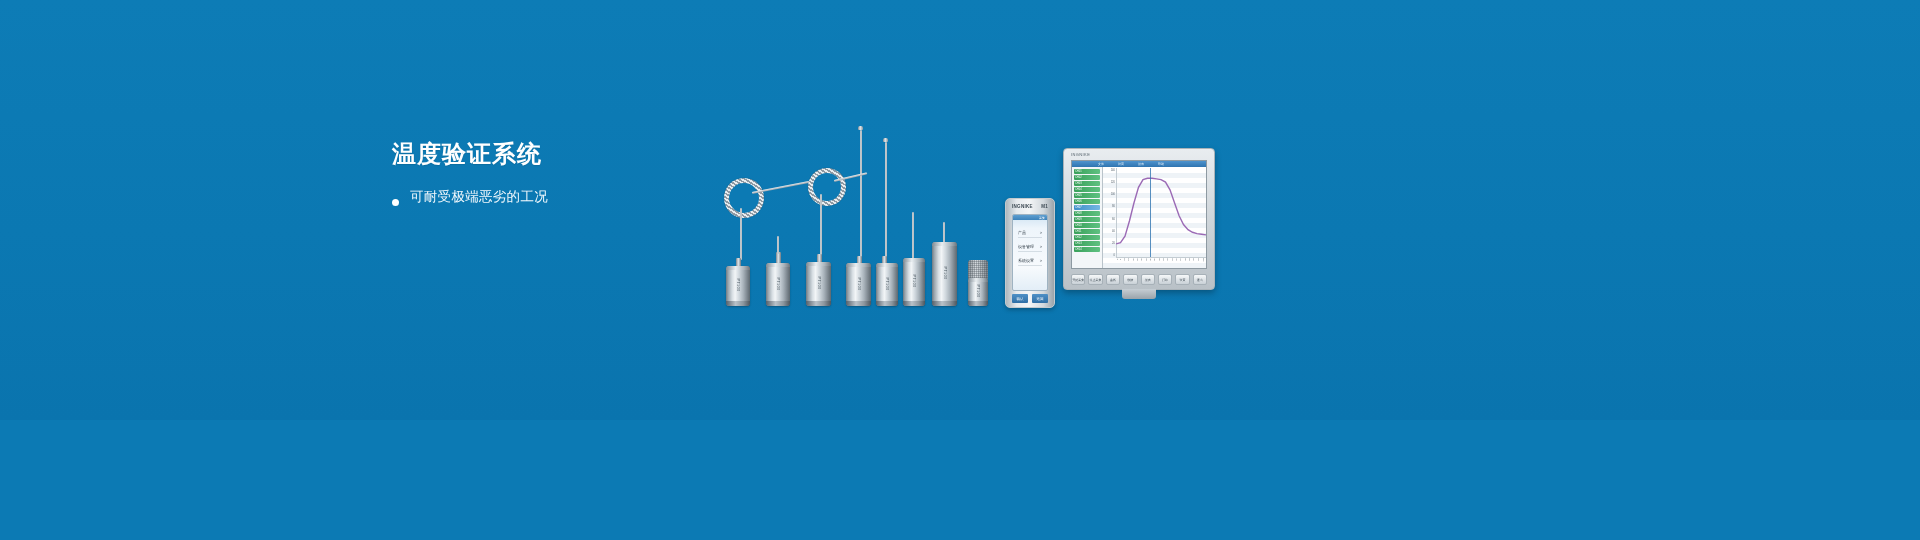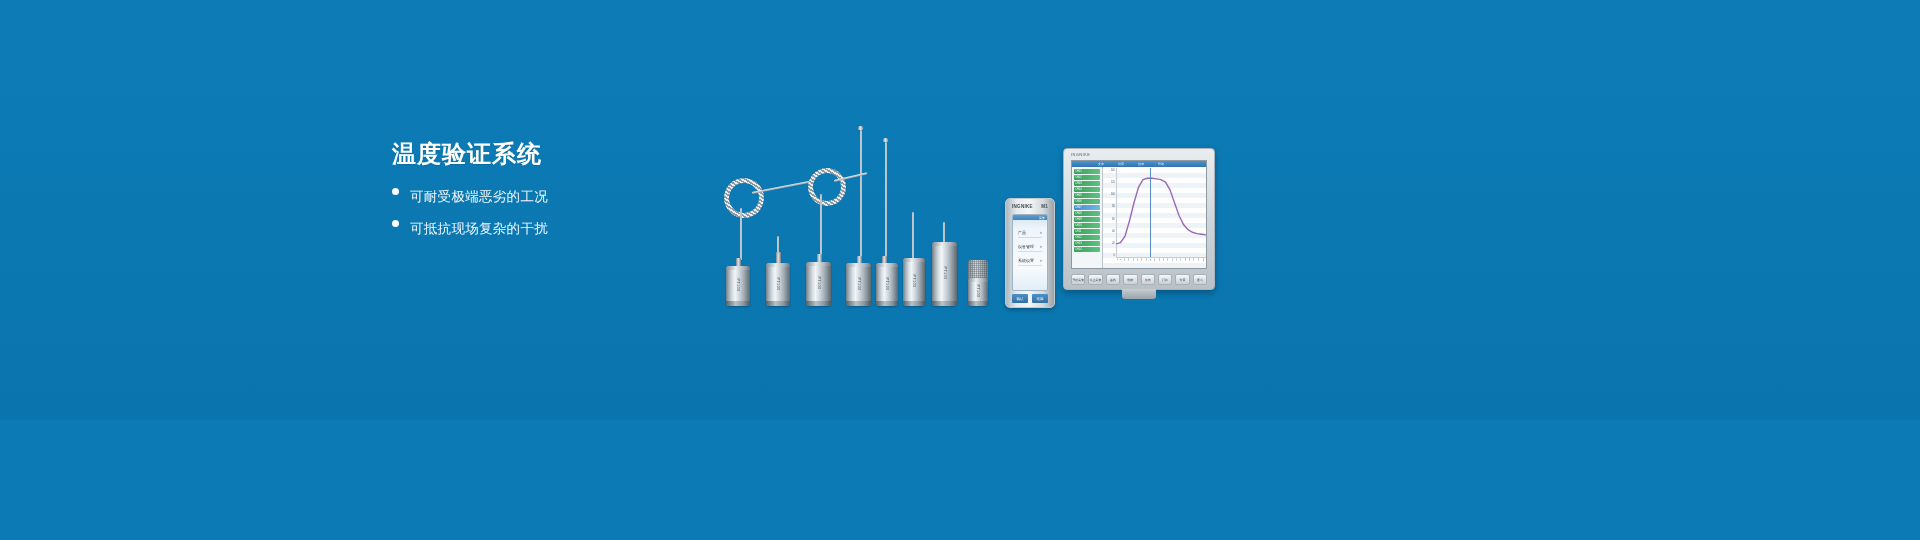--- a/index.html
+++ b/index.html
@@ -26,21 +26,21 @@
     color:#ffffff;
     text-shadow:0 1px 1px rgba(0,0,0,.10);
   }
   .copy .sub{
     margin-top:18px;
     font-size:13.5px;line-height:18px;font-weight:normal;
     color:#eaf5fc;letter-spacing:.3px;white-space:nowrap;
   }
   .bullets{list-style:none;margin:20px 0 0 0;padding:0;}
   .bullets li{
-    display:flex;align-items:flex-start;
+    display:flex;align-items:flex-end;
     margin-bottom:14px;
     font-size:13.5px;line-height:18px;color:#f2f9fd;letter-spacing:.3px;
   }
   .bullets li .dot{
     width:7px;height:7px;border-radius:50%;
     background:#ffffff;margin-right:11px;flex:0 0 auto;
   }
 
   
   .product{
@@ -220,24 +220,20 @@
 <body>
 
 <div class="banner">
 
   <div class="copy">
     <h1>温度验证系统</h1>
     <ul class="bullets">
       <li>
         <span class="dot"></span>
         <span>可耐受极端恶劣的工况</span>
-      </li>
-      <li>
-        <span class="dot"></span>
-        <span>可抵抗现场复杂的干扰</span>
       </li>
     </ul>
   </div>
 
   <div class="product">
 
     <div class="wire-v" style="left:160px;top:10px;height:130px;"></div>
     <div class="tipcap" style="left:158px;top:6px;"></div>
 
     <div class="wire-v" style="left:185px;top:22px;height:118px;"></div>

